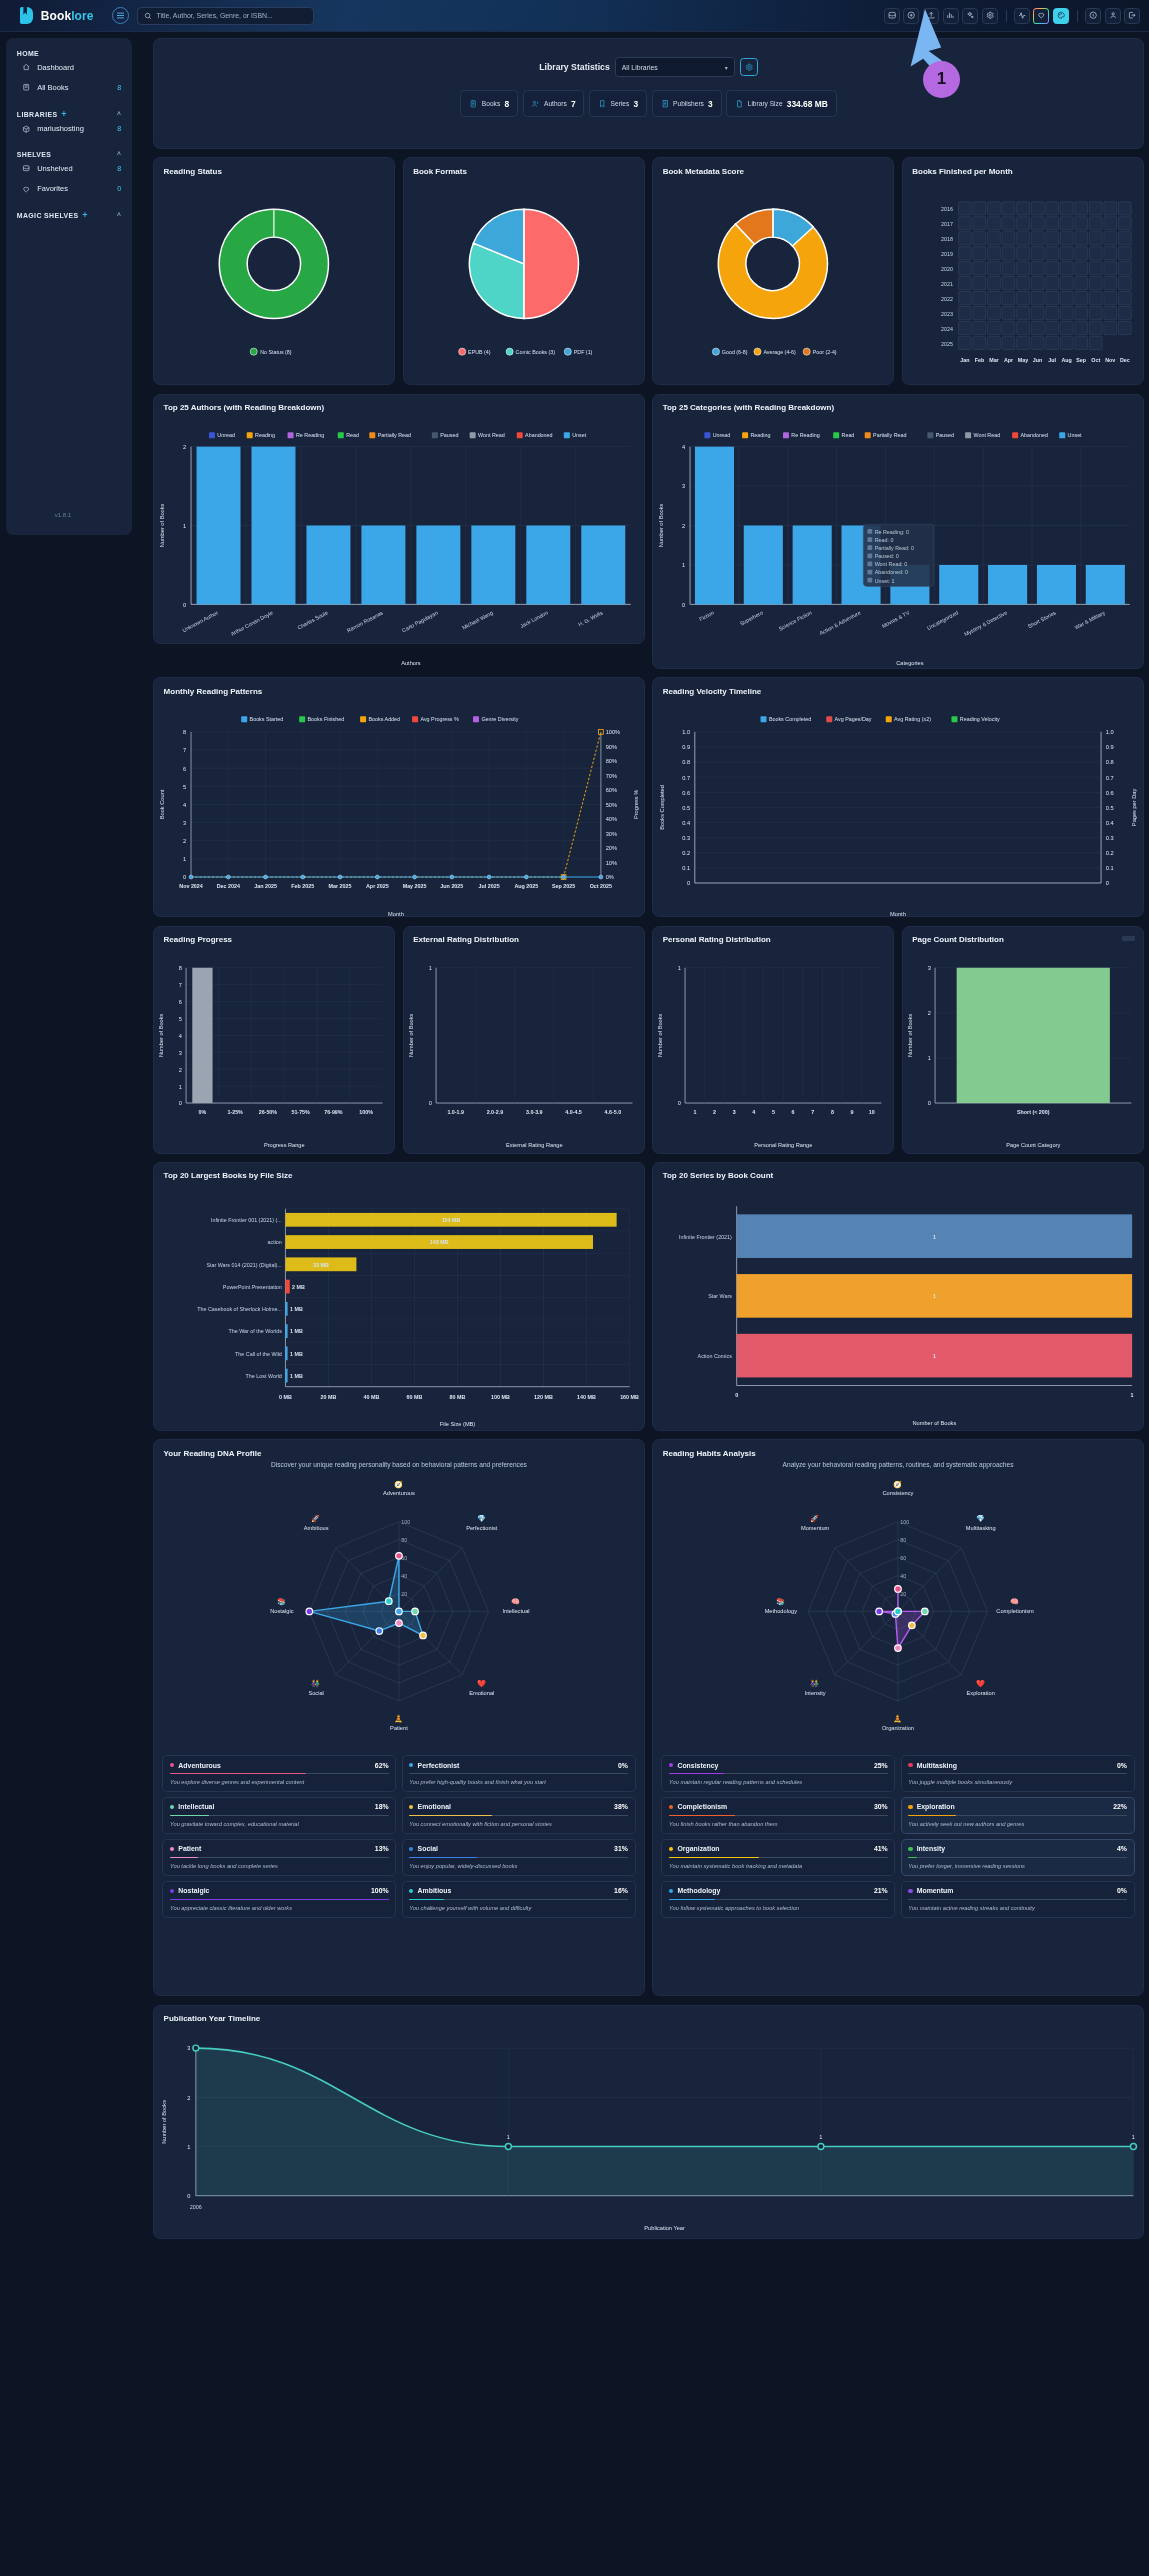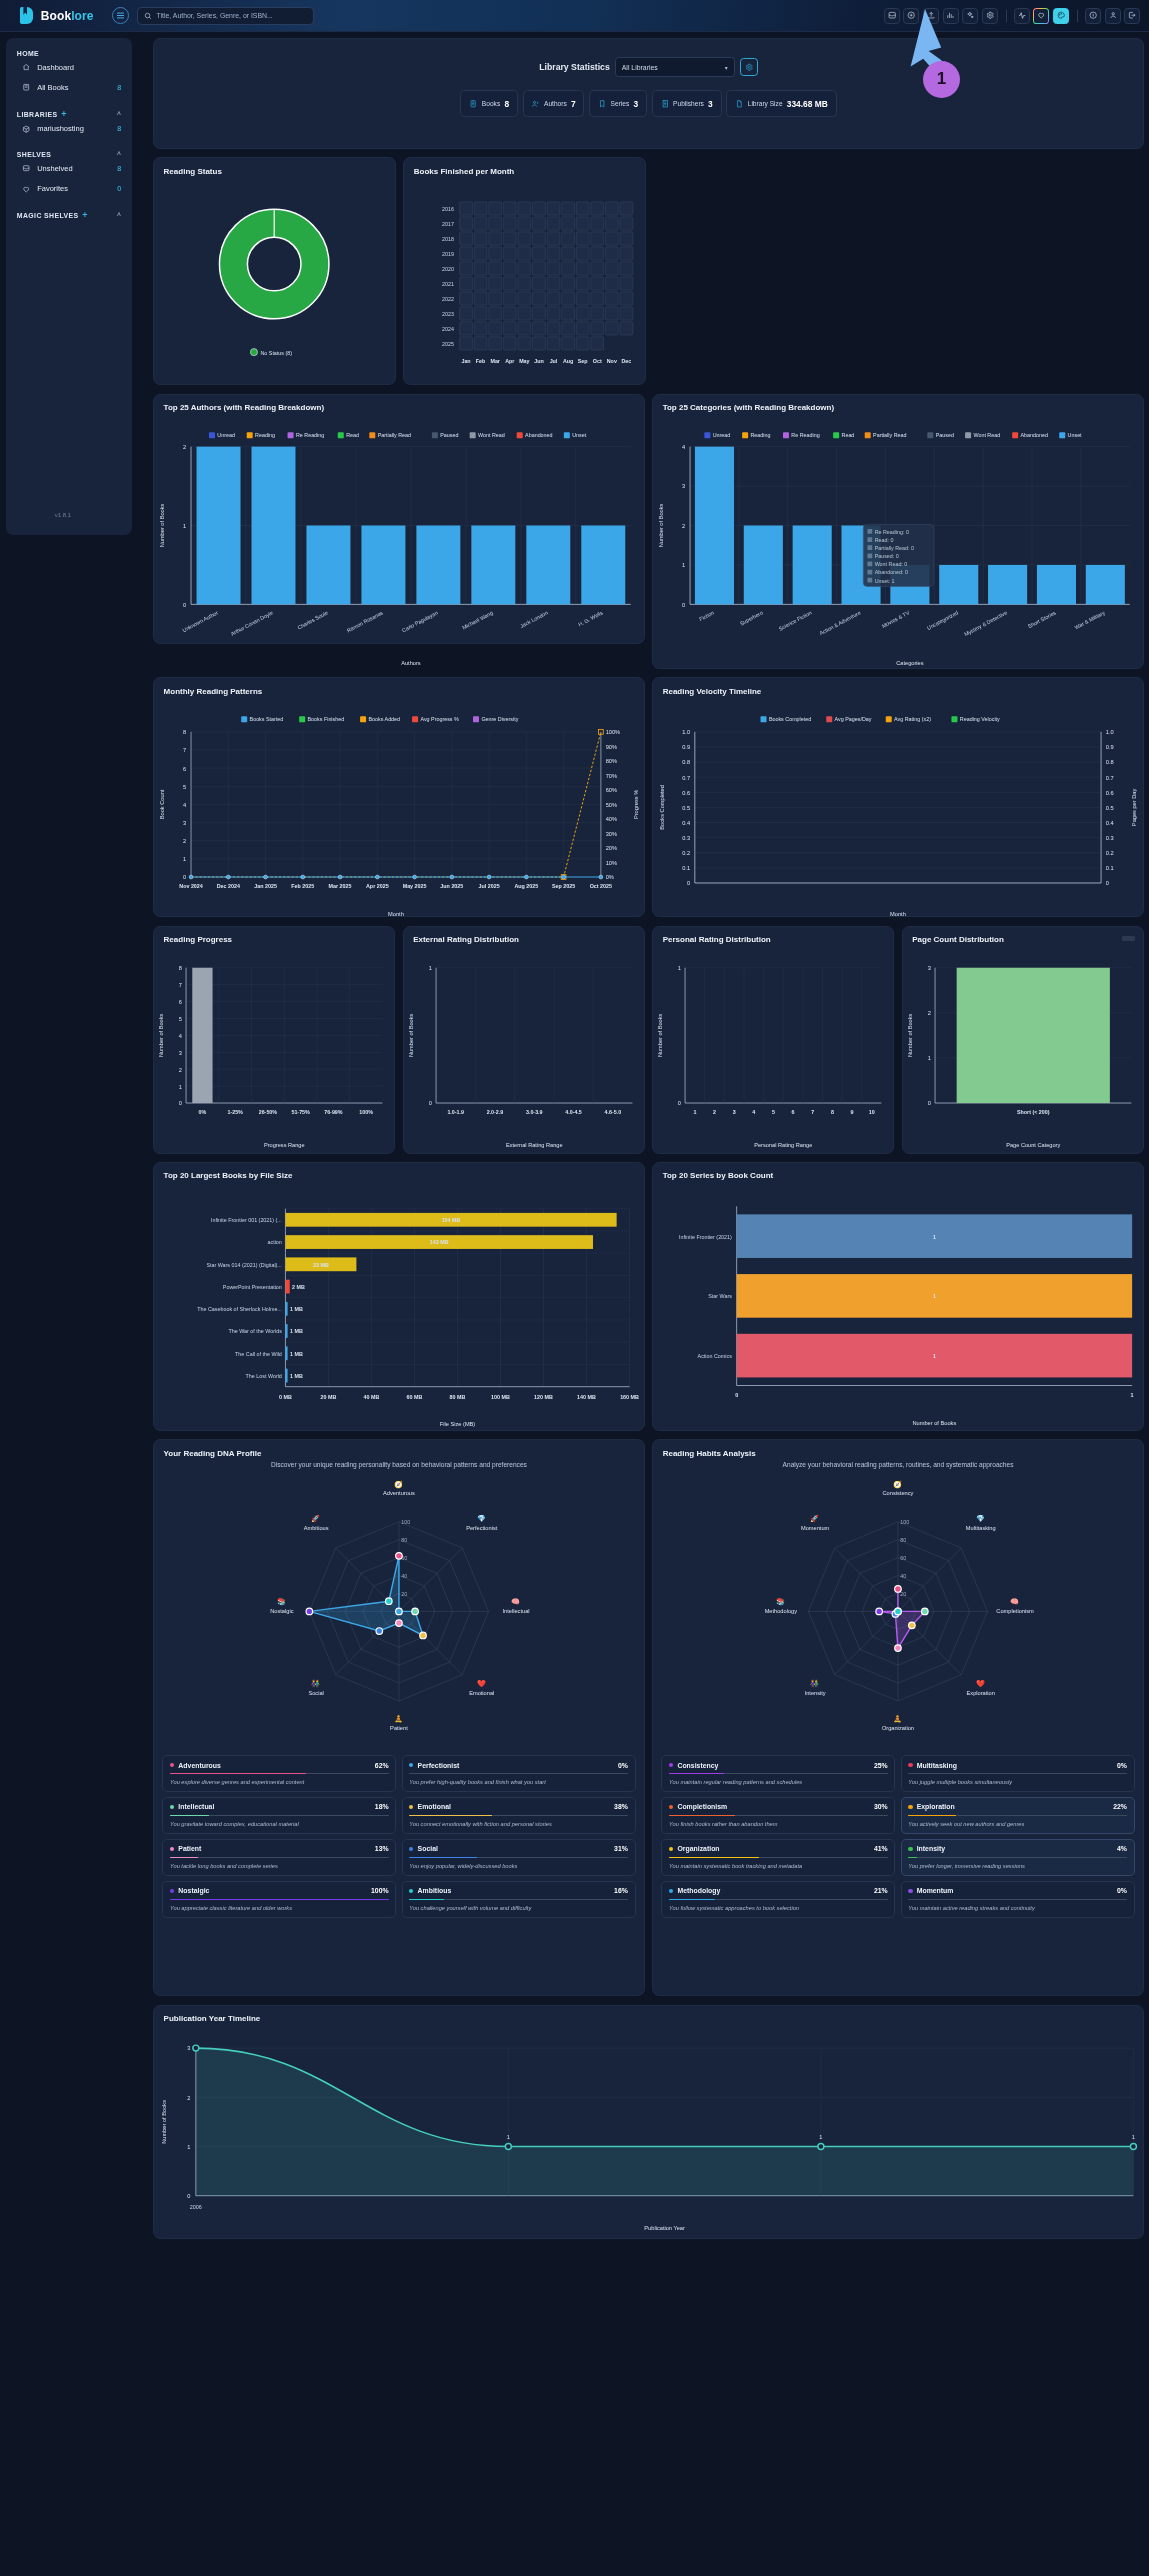--- a/index.html
+++ b/index.html
@@ -349,21 +349,57 @@
           <circle r="45" fill="#18243c" stroke="#ffffff" stroke-width="2.5"></circle>
           <line x1="0" y1="-45" x2="0" y2="-92" stroke="#ffffff" stroke-width="2"></line>
         </g>
         <g transform="translate(162,300)">
           <circle cx="6" cy="-4" r="6" fill="#27a844" stroke="#e6ecf5" stroke-width="1"></circle>
           <text class="lg" x="17" y="0">No Status (8)</text>
         </g>
       </svg>
     </div>
 
-
+    <div class="card" style="width:243px;height:228px">
+      <div class="card-title">Book Formats</div>
+      <svg class="plot" viewBox="0 0 405 340">
+        <g transform="translate(202,148)">
+          <path d="M0,0 L0,-92 A92,92 0 0,1 0,92 Z" fill="#fc6a6a" stroke="#ffffff" stroke-width="2.5"></path>
+          <path d="M0,0 L0,92 A92,92 0 0,1 -85,-35 Z" fill="#4fd5c8" stroke="#ffffff" stroke-width="2.5"></path>
+          <path d="M0,0 L-85,-35 A92,92 0 0,1 0,-92 Z" fill="#3ca7d8" stroke="#ffffff" stroke-width="2.5"></path>
+        </g>
+        <g transform="translate(92,300)">
+          <circle cx="6" cy="-4" r="6" fill="#fc6a6a" stroke="#e6ecf5" stroke-width="1"></circle>
+          <text class="lg" x="16" y="0">EPUB (4)</text>
+          <circle cx="86" cy="-4" r="6" fill="#4fd5c8" stroke="#e6ecf5" stroke-width="1"></circle>
+          <text class="lg" x="96" y="0">Comic Books (3)</text>
+          <circle cx="184" cy="-4" r="6" fill="#3ca7d8" stroke="#e6ecf5" stroke-width="1"></circle>
+          <text class="lg" x="194" y="0">PDF (1)</text>
+        </g>
+      </svg>
+    </div>
+
+    <div class="card" style="width:243px;height:228px">
+      <div class="card-title">Book Metadata Score</div>
+      <svg class="plot" viewBox="0 0 405 340">
+        <g transform="translate(202,148)">
+          <path d="M0,-92 A92,92 0 1,1 -63,-67 L-31,-33 A45,45 0 1,0 0,-45 Z" fill="#f5a50b" stroke="#ffffff" stroke-width="2.5"></path>
+          <path d="M0,-92 A92,92 0 0,1 68,-62 L33,-30 A45,45 0 0,0 0,-45 Z" fill="#3ca7d8" stroke="#ffffff" stroke-width="2.5"></path>
+          <path d="M0,-92 A92,92 0 0,0 -63,-67 L-31,-33 A45,45 0 0,1 0,-45 Z" fill="#e2781b" stroke="#ffffff" stroke-width="2.5"></path>
+        </g>
+        <g transform="translate(100,300)">
+          <circle cx="6" cy="-4" r="6" fill="#3ca7d8" stroke="#e6ecf5" stroke-width="1"></circle>
+          <text class="lg" x="16" y="0">Good (6-8)</text>
+          <circle cx="76" cy="-4" r="6" fill="#f5a50b" stroke="#e6ecf5" stroke-width="1"></circle>
+          <text class="lg" x="86" y="0">Average (4-6)</text>
+          <circle cx="159" cy="-4" r="6" fill="#e2781b" stroke="#e6ecf5" stroke-width="1"></circle>
+          <text class="lg" x="169" y="0">Poor (2-4)</text>
+        </g>
+      </svg>
+    </div>
 
     <div class="card" style="width:243px;height:228px">
       <div class="card-title">Books Finished per Month</div>
       <svg class="plot" viewBox="0 0 405 340">
         <g id="hm-cells">
             <rect x="93.5" y="43.5" width="21.5" height="22.2" rx="2" fill="#1e2c47" stroke="#3b4a63" stroke-width="0.8"></rect>
             <rect x="118" y="43.5" width="21.5" height="22.2" rx="2" fill="#1e2c47" stroke="#3b4a63" stroke-width="0.8"></rect>
             <rect x="142.5" y="43.5" width="21.5" height="22.2" rx="2" fill="#1e2c47" stroke="#3b4a63" stroke-width="0.8"></rect>
             <rect x="167" y="43.5" width="21.5" height="22.2" rx="2" fill="#1e2c47" stroke="#3b4a63" stroke-width="0.8"></rect>
             <rect x="191.5" y="43.5" width="21.5" height="22.2" rx="2" fill="#1e2c47" stroke="#3b4a63" stroke-width="0.8"></rect>

